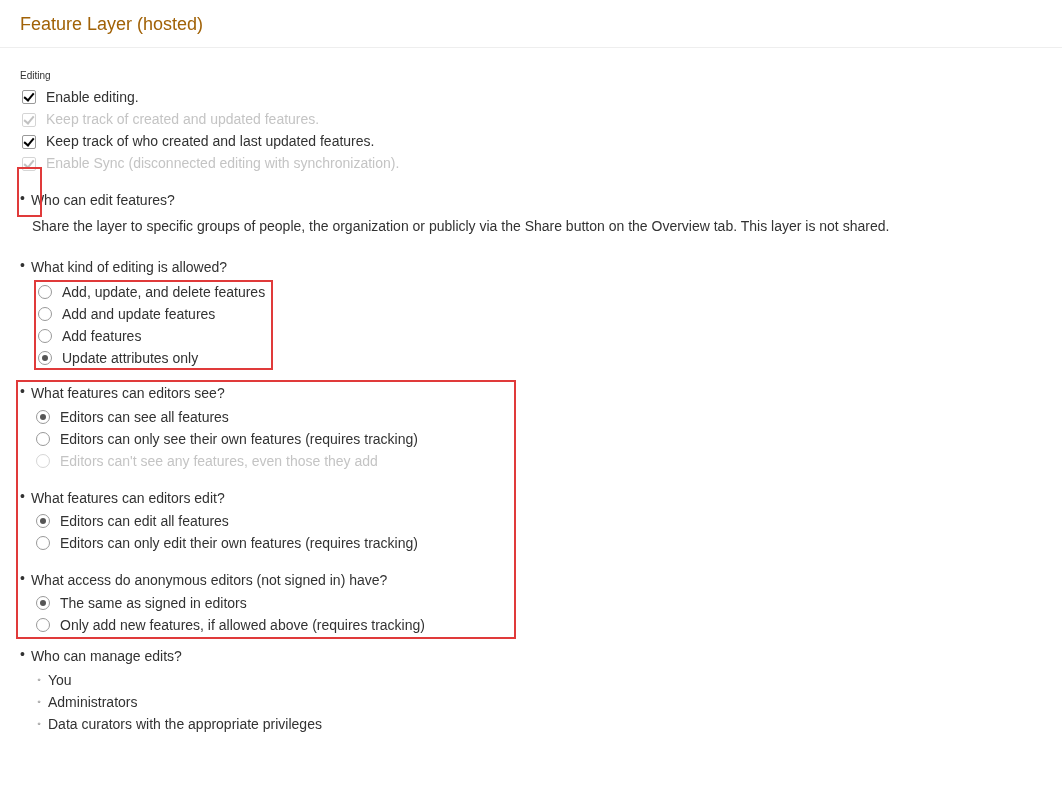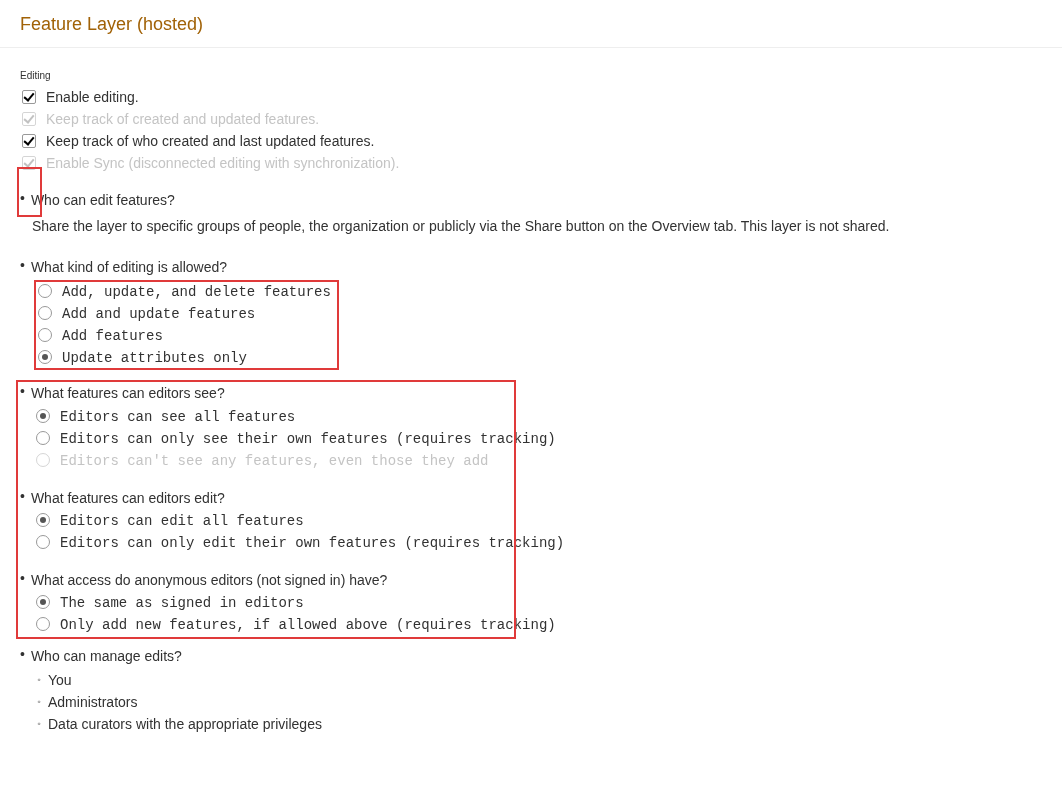--- a/index.html
+++ b/index.html
@@ -33,20 +33,21 @@
       margin-bottom: 8px;
     }
     .checkbox-row {
       display: flex;
       align-items: center;
       margin-bottom: 6px;
       padding-left: 2px;
     }
     .checkbox-row.indented {
       padding-left: 2px;
+      align-items: flex-end;
     }
     .checkbox {
       width: 14px;
       height: 14px;
       border: 1px solid #999;
       border-radius: 2px;
       margin-right: 10px;
       display: inline-flex;
       align-items: center;
       justify-content: center;
@@ -105,23 +106,22 @@
       padding-left: 12px;
       margin-top: 4px;
       line-height: 1.6;
     }
     .radio-group {
       margin-top: 4px;
       padding-left: 16px;
     }
     .radio-row {
       display: flex;
-      align-items: flex-start;
+      align-items: center;
       margin-bottom: 6px;
-      font-family: Liberation Mono, monospace;
     }
     .radio {
       width: 14px;
       height: 14px;
       border: 1px solid #999;
       border-radius: 50%;
       margin-right: 10px;
       display: inline-flex;
       align-items: center;
       justify-content: center;

